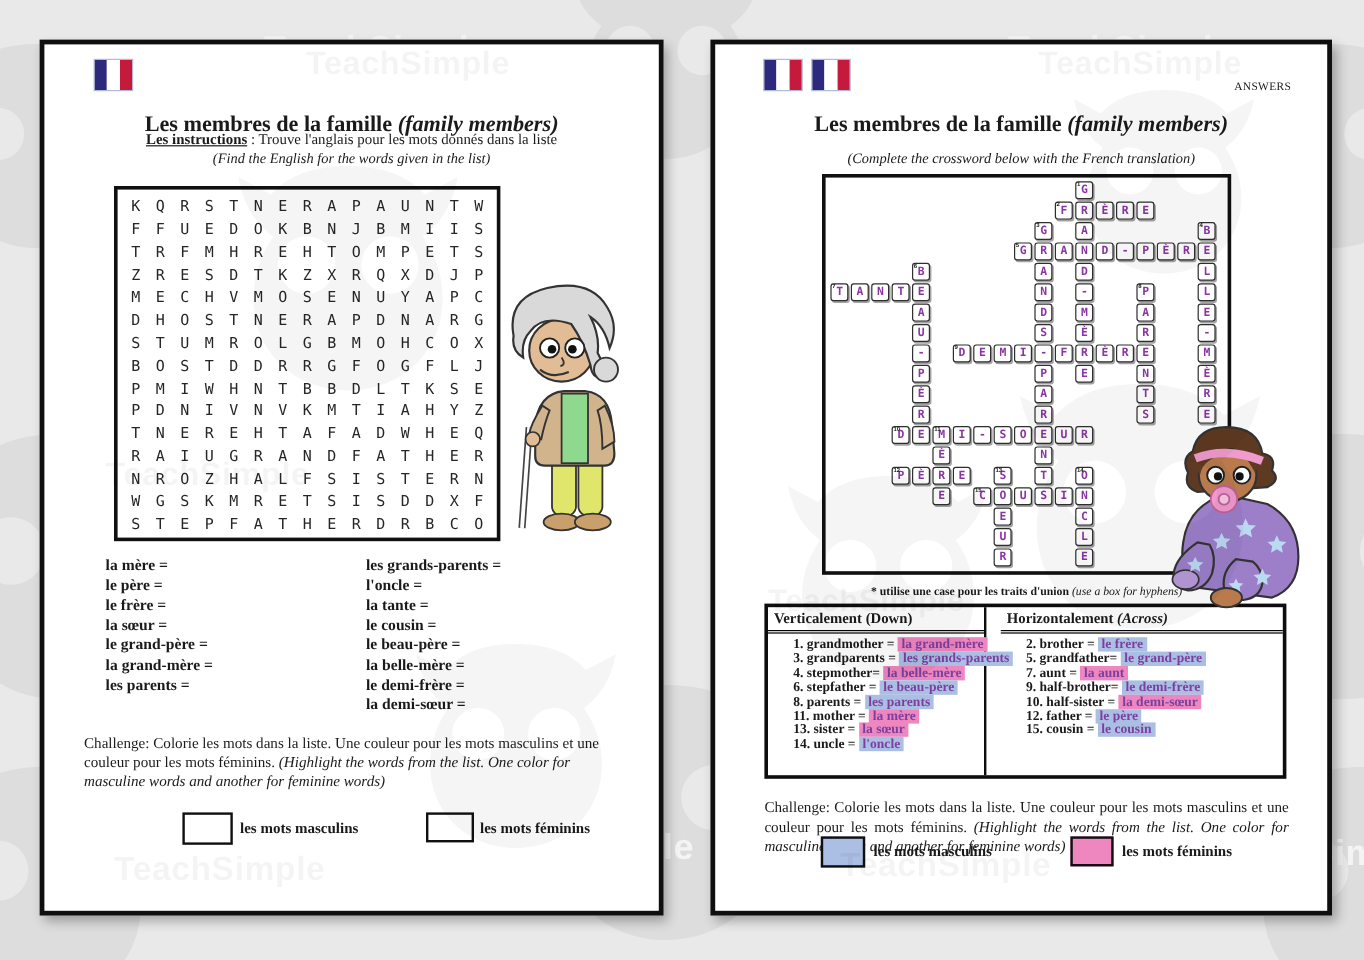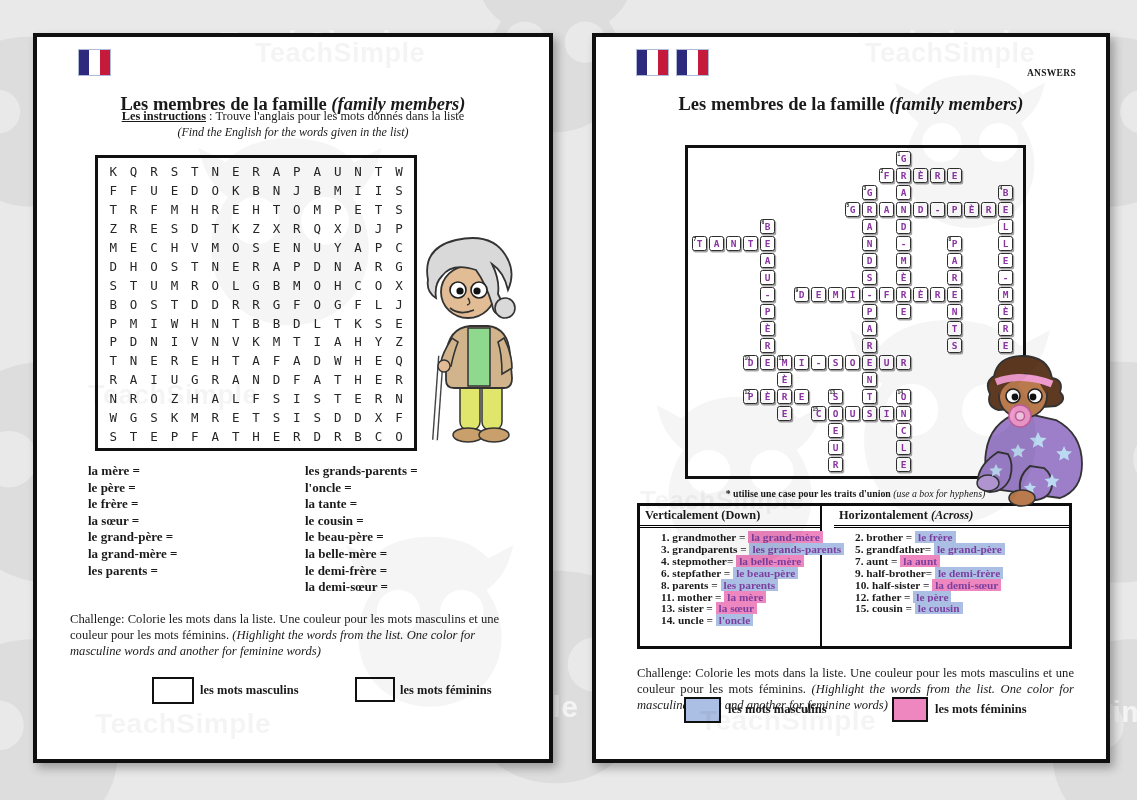--- a/index.html
+++ b/index.html
@@ -24,21 +24,21 @@
   .page{position:absolute;top:33px;width:520px;height:730px;background:#ffffff;
         border:4px solid #0f0f0f;box-sizing:border-box;z-index:10;
         box-shadow:4px 5px 9px rgba(0,0,0,0.3);}
   .page.left{left:33px;}
   .page.right{left:592px;width:518px;}
   .page *{box-sizing:border-box;}
 
   .flag{position:absolute;top:12px;width:33px;height:27px;display:flex;border:1px solid #aebad8;}
   .flag span{flex:1;}
 
-  .answers-label{position:absolute;top:31px;right:30px;font-size:9.5px;font-weight:bold;letter-spacing:.3px;}
+  .answers-label{position:absolute;top:31px;right:30px;font-size:9.5px;font-weight:normal;letter-spacing:.3px;}
 
   .title{position:absolute;top:45px;left:0;width:100%;text-align:center;
          font-size:18.5px;font-weight:bold;}
   .title i{font-style:italic;}
 
   .instr{position:absolute;top:72px;left:0;width:100%;text-align:center;font-size:12.4px;}
   .instr b{text-decoration:underline;margin-top:20px;}
   .instr-tr{position:absolute;top:88px;left:0;width:100%;text-align:center;
             font-size:12px;font-style:italic;}
 
@@ -455,20 +455,21 @@
         <span style="background: rgb(255, 255, 255);"></span>
         <span style="background: rgb(197, 26, 60);"></span>
     </div>
     <div class="flag" style="left:80px">
       <span style="background: rgb(45, 42, 125);"></span>
         <span style="background: rgb(255, 255, 255);"></span>
         <span style="background: rgb(197, 26, 60);"></span>
     </div>
     <div class="answers-label">ANSWERS</div>
     <h1 class="title"><span>Les membres de la famille </span><i>(family members)</i></h1>
+    <div class="instr-tr">(Complete the crossword below with the French translation)</div>
 
     <div class="cw-box">
       <div class="cw-grid" id="cw-grid">
           <div class="cw-cell" style="left: 208px; top: 3px;">G<span class="cw-num">1</span></div>
           <div class="cw-cell" style="left: 208px; top: 20px;">R</div>
           <div class="cw-cell" style="left: 208px; top: 37px;">A</div>
           <div class="cw-cell" style="left: 208px; top: 54px;">N</div>
           <div class="cw-cell" style="left: 208px; top: 71px;">D</div>
           <div class="cw-cell" style="left: 208px; top: 88px;">-</div>
           <div class="cw-cell" style="left: 208px; top: 105px;">M</div>

